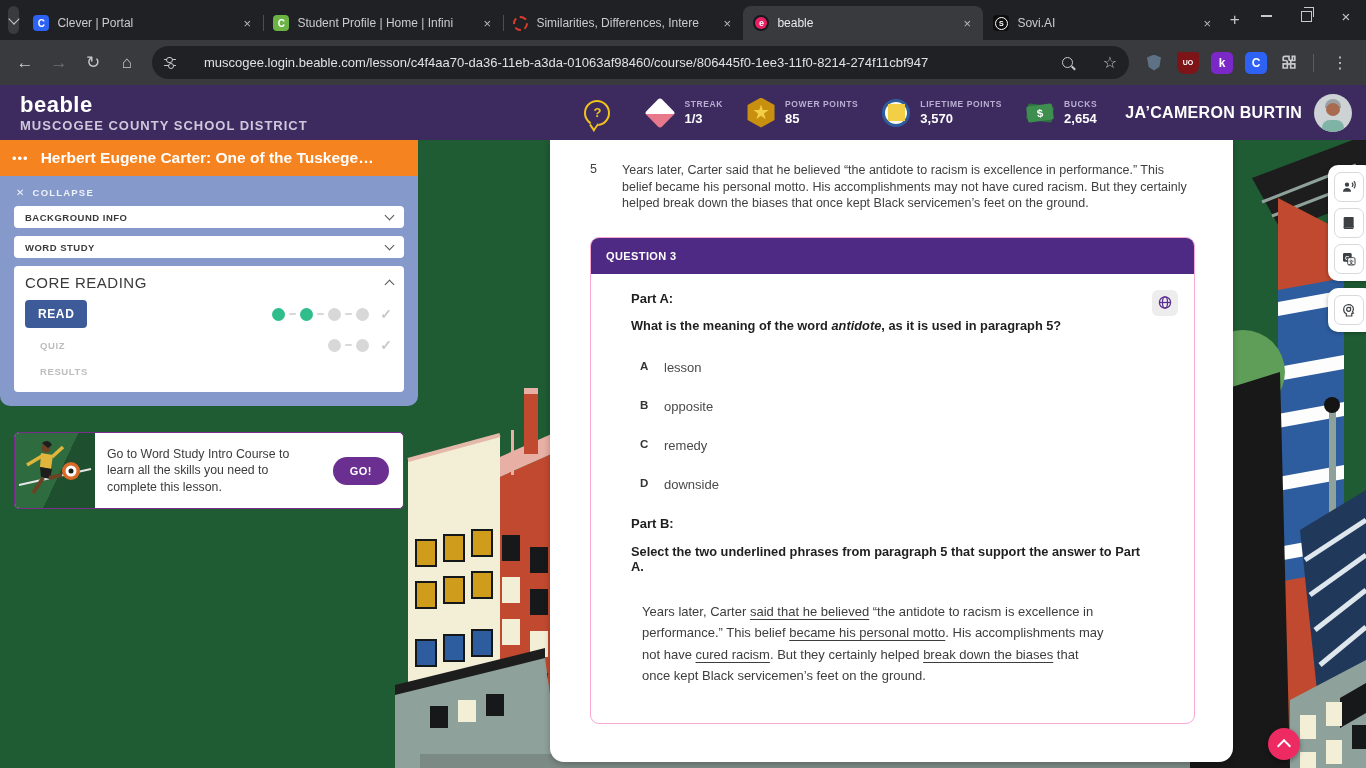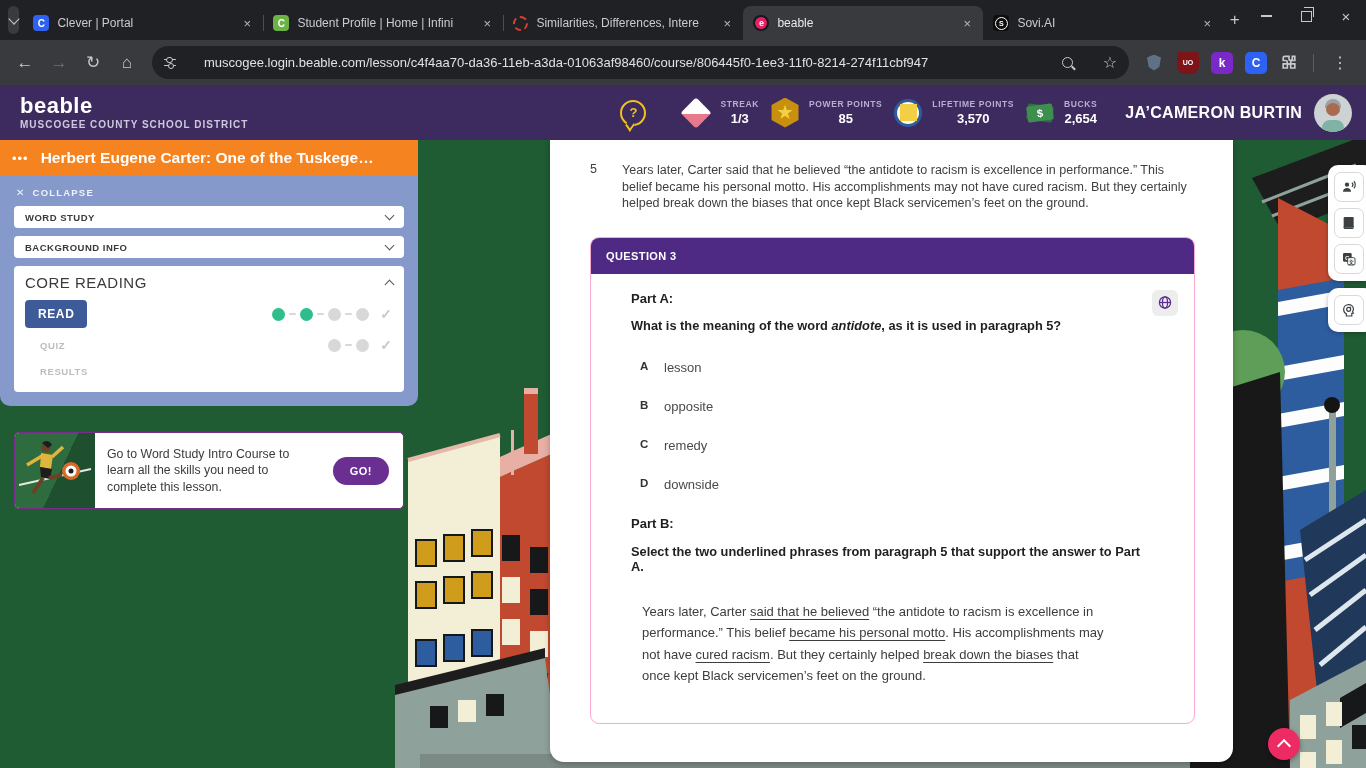--- a/index.html
+++ b/index.html
@@ -54,24 +54,24 @@
   .ext-kami{background:#7a28c7;font-size:12px;}
   .ext-clever{background:#2d62f5;font-size:12px;}
   .puzzle{width:20px;height:20px;color:#c7c9cc;margin:0 4px;cursor:pointer;}
   .tb-sep{width:1px;height:18px;background:#5a5d61;margin:0 6px;}
   .menu-dots{color:#c7c9cc;font-size:16px;padding:0 8px;cursor:pointer;}
 
   
   .appheader{height:55px;background:#3d2b60;display:flex;align-items:center;padding:0 14px 0 20px;}
   .logo-wrap{line-height:1;}
   .logo{color:#fff;font-size:22px;font-weight:bold;letter-spacing:.5px;}
-  .district{color:#cfc8dd;font-size:10px;font-weight:bold;letter-spacing:1px;margin-top:3px;}
+  .district{color:#cfc8dd;font-size:13px;font-weight:bold;letter-spacing:1px;margin-top:3px;}
   .help{margin-left:auto;width:22px;height:22px;border:2px solid #f0c419;border-radius:50%;color:#f0c419;font-weight:bold;font-size:13px;display:flex;align-items:center;justify-content:center;position:relative;cursor:pointer;}
   .help::after{content:"";position:absolute;bottom:-5px;left:4px;width:6px;height:6px;background:#3d2b60;border-right:2px solid #f0c419;border-bottom:2px solid #f0c419;transform:rotate(55deg) skewX(20deg);}
-  .stats{display:flex;align-items:center;gap:10px;margin:0 28px 0 34px;text-align:center;}
+  .stats{display:flex;align-items:center;gap:22px;margin:0 28px 0 34px;}
   .stat{display:flex;align-items:center;gap:8px;}
   .stat .txt{display:flex;flex-direction:column;gap:2px;}
   .stat .lbl{color:#b9aed2;font-size:8.5px;font-weight:bold;letter-spacing:.6px;}
   .stat .val{color:#fff;font-size:13px;font-weight:bold;}
   .sicon{width:32px;height:32px;position:relative;display:flex;align-items:center;justify-content:center;flex:none;}
   .ic-streak::before{content:"";width:22px;height:22px;background:linear-gradient(135deg,#fff 52%,#e8798c 52%);transform:rotate(45deg);border-radius:3px;}
   .ic-power::before{content:"";position:absolute;inset:1px;background:#c9900f;clip-path:polygon(50% 0,95% 25%,95% 75%,50% 100%,5% 75%,5% 25%);}
   .ic-power::after{content:"";position:absolute;width:16px;height:16px;background:#f3cf45;clip-path:polygon(50% 0%,61% 35%,98% 35%,68% 57%,79% 91%,50% 70%,21% 91%,32% 57%,2% 35%,39% 35%);}
   .ic-lifetime::before{content:"";position:absolute;inset:2px;border-radius:50%;background:#fdf9ec;border:3px solid #2d5d9f;box-sizing:border-box;}
   .ic-lifetime::after{content:"";position:absolute;width:17px;height:17px;background:#f3cf45;clip-path:polygon(50% 0,59% 29,85% 15,71% 41,100% 50,71% 59,85% 85,59% 71,50% 100,41% 71,15% 85,29% 59,0 50,29% 41,15% 15,41% 29);}
@@ -388,26 +388,26 @@
         <span class="lesson-menu">•••</span>
         <span class="lesson-title">Herbert Eugene Carter: One of the Tuskege…</span>
       </div>
       <div class="side-panel">
         <div class="collapse">
           <span class="x">✕</span>
           <span>COLLAPSE</span>
         </div>
 
           <div class="acc-row">
+            <span class="lbl">BACKGROUND INFO</span>
+            <span class="chev-dn"></span>
+          </div>
+
+          <div class="acc-row">
             <span class="lbl">WORD STUDY</span>
-            <span class="chev-dn"></span>
-          </div>
-
-          <div class="acc-row">
-            <span class="lbl">BACKGROUND INFO</span>
             <span class="chev-dn"></span>
           </div>
 
         <div class="core-card">
           <div class="core-head">
             <span class="lbl">CORE READING</span>
             <span class="chev-up"></span>
           </div>
           <div class="step-row">
             <button class="read-btn">READ</button>

